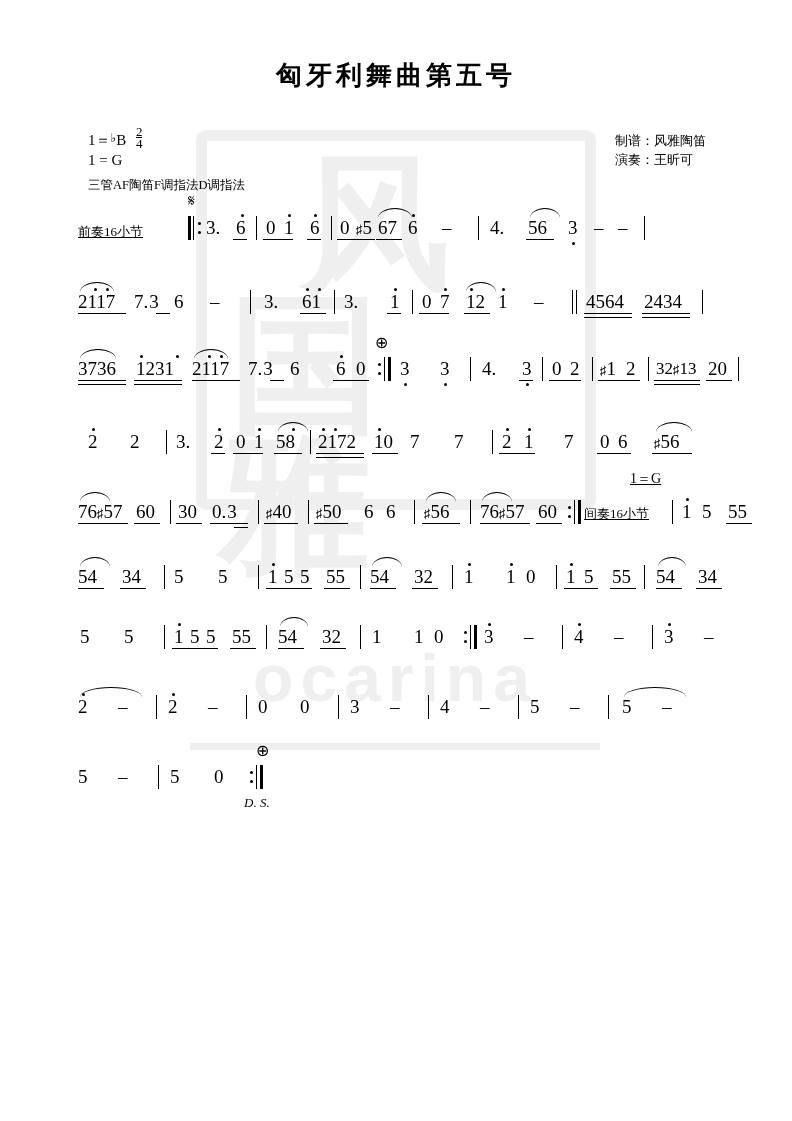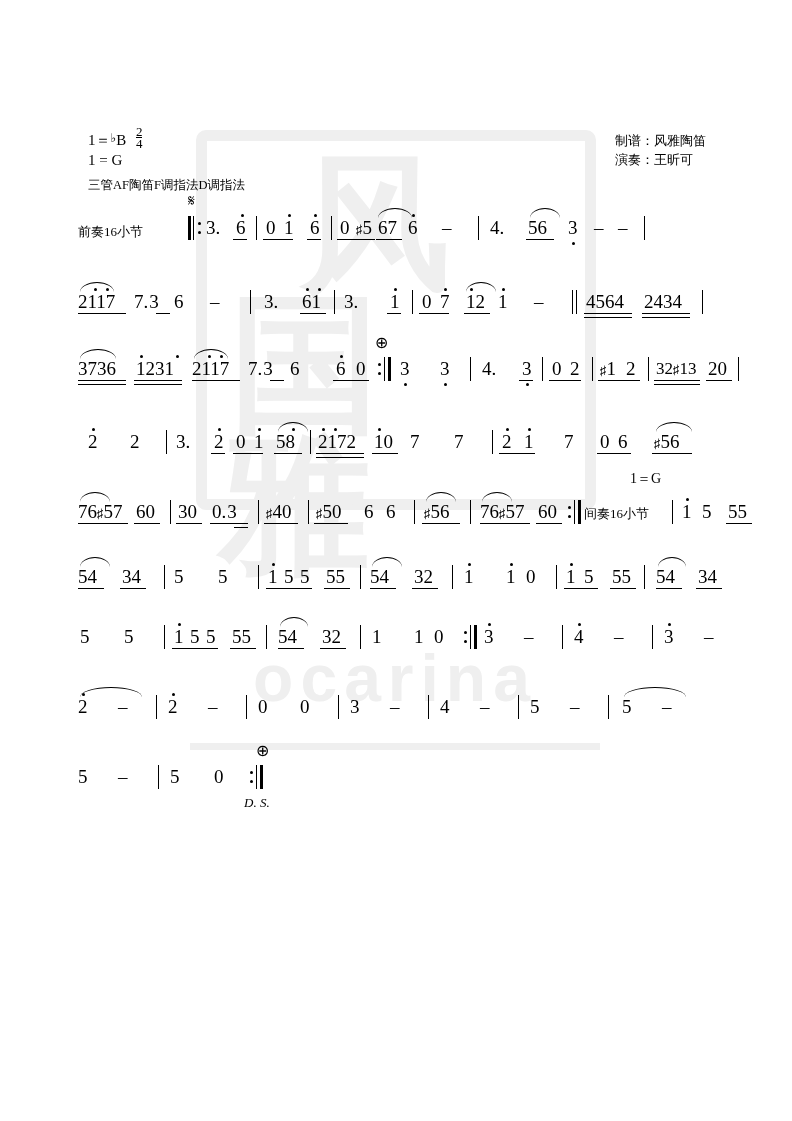--- a/index.html
+++ b/index.html
@@ -130,20 +130,21 @@
     position: absolute;
     left: 78px;
     width: 640px;
     height: 56px;
     font-family: "Liberation Serif", serif;
   }
   .lbl {
     position: absolute;
     font-size: 13px;
     white-space: nowrap;
+    text-decoration: underline;
   }
   .note {
     position: absolute;
     font-size: 19px;
     line-height: 19px;
     white-space: nowrap;
   }
   .note.sm { font-size: 17px; }
   .bar {
     position: absolute;
@@ -189,20 +190,21 @@
 
   <div class="watermark">
     <div class="wm-seal"></div>
     <div class="wm-seal-text wm-feng">风</div>
     <div class="wm-seal-text wm-guo">国</div>
     <div class="wm-seal-text wm-ya">雅</div>
     <div class="wm-ocarina">ocarina</div>
     <div class="wm-rule"></div>
   </div>
 
+  <div class="title">匈牙利舞曲第五号</div>
 
   <div class="credits">
     <div>制谱：风雅陶笛</div>
     <div>演奏：王昕可</div>
   </div>
 
   <div class="keyblock">
     <div>
       <span>1＝</span><span class="flat">♭</span><span>B</span>
       <span class="timesig">

